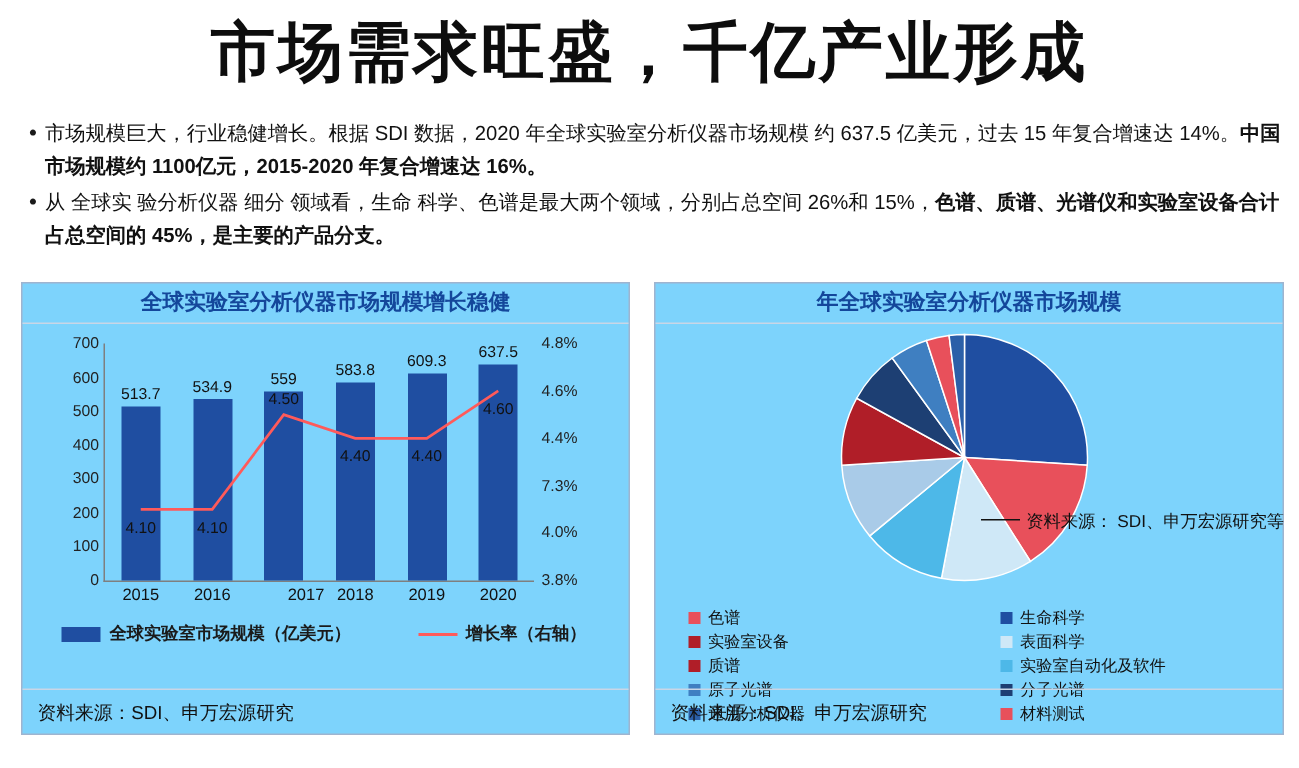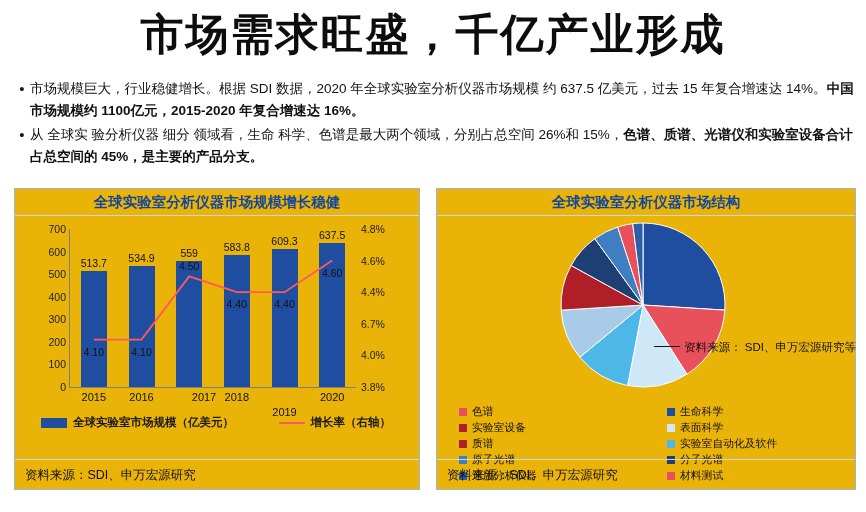--- a/index.html
+++ b/index.html
@@ -24,21 +24,21 @@
   .bullet .dot{
     width:16px;flex:0 0 16px;text-align:center;font-size:15px;line-height:22px;color:#1a1a1a;
   }
   .bullet .txt{
     font-size:13.5px;line-height:22px;color:#111;flex:1;
   }
   .b{font-weight:bold;}
 
   
   .panel{
-    position:absolute;border:1px solid #9fb4cf;background:#eab308;
+    position:absolute;border:1px solid #9fb4cf;background:#7dd3fc;
   }
   .panel-left{left:14px;top:188px;width:404px;height:300px;}
   .panel-right{left:436px;top:188px;width:418px;height:300px;}
   .panel-head{
     height:26px;line-height:26px;text-align:center;
     font-size:14.5px;font-weight:bold;color:#14479b;
     border-bottom:1px solid #c9d6e6;
   }
   .panel-foot{
     position:absolute;left:0;bottom:0;width:100%;height:30px;line-height:30px;
@@ -133,39 +133,39 @@
           <div class="ytick" style="top: 158px;">0</div>
           <div class="ytick" style="top: 135.429px;">100</div>
           <div class="ytick" style="top: 112.857px;">200</div>
           <div class="ytick" style="top: 90.2857px;">300</div>
           <div class="ytick" style="top: 67.7143px;">400</div>
           <div class="ytick" style="top: 45.1429px;">500</div>
           <div class="ytick" style="top: 22.5714px;">600</div>
           <div class="ytick" style="top: 0px;">700</div>
           <div class="ytick-r" style="top: 158px;">3.8%</div>
           <div class="ytick-r" style="top: 126.4px;">4.0%</div>
-          <div class="ytick-r" style="top: 94.8px;">6.7%</div>
+          <div class="ytick-r" style="top: 94.8px;">7.3%</div>
           <div class="ytick-r" style="top: 63.2px; text-align: right;">4.4%</div>
           <div class="ytick-r" style="top: 31.6px;">4.6%</div>
           <div class="ytick-r" style="top: 0px;">4.8%</div>
           <div class="bar" style="left: 10.8333px; height: 115.949px; background: rgb(31, 78, 161);"></div>
           <div class="barlabel" style="left: 23.8333px; top: 28.0506px;">513.7</div>
           <div class="xtick" style="left: 23.8333px;">2015</div>
           <div class="bar" style="left: 58.5px; height: 120.735px; background: rgb(31, 78, 161);"></div>
           <div class="barlabel" style="left: 71.5px; top: 23.2654px;">534.9</div>
           <div class="xtick" style="left: 71.5px;">2016</div>
           <div class="bar" style="left: 106.167px; height: 126.174px; background: rgb(31, 78, 161);"></div>
           <div class="barlabel" style="left: 119.167px; top: 17.8257px;">559</div>
           <div class="xtick" style="left: 134px;">2017</div>
           <div class="bar" style="left: 153.833px; height: 131.772px; background: rgb(31, 78, 161);"></div>
           <div class="barlabel" style="left: 166.833px; top: 12.228px;">583.8</div>
           <div class="xtick" style="left: 166.833px;">2018</div>
           <div class="bar" style="left: 201.5px; height: 137.528px; background: rgb(31, 78, 161);"></div>
           <div class="barlabel" style="left: 214.5px; top: 6.47229px;">609.3</div>
-          <div class="xtick" style="left: 214.5px; margin-top: 15px;">2019</div>
+          <div class="xtick" style="left: 214.5px;">2019</div>
           <div class="bar" style="left: 249.167px; height: 143.893px; background: rgb(31, 78, 161);"></div>
           <div class="barlabel" style="left: 262.167px; top: 0.107143px;">637.5</div>
           <div class="xtick" style="left: 262.167px;">2020</div>
           <svg width="286" height="158" style="position: absolute; left: 0px; top: 0px;">
             <polyline points="23.833333333333332,110.60000000000002 71.5,110.60000000000002 119.16666666666666,47.39999999999998 166.83333333333334,63.19999999999992 214.5,63.19999999999992 262.16666666666663,31.600000000000023" fill="none" stroke="#ff5a5a" stroke-width="1.8"></polyline>
           </svg>
           <div class="linelabel" style="left: 23.8333px; top: 116.6px;">4.10</div>
           <div class="linelabel" style="left: 71.5px; top: 116.6px;">4.10</div>
           <div class="linelabel" style="left: 119.167px; top: 31.4px;">4.50</div>
           <div class="linelabel" style="left: 166.833px; top: 69.2px;">4.40</div>
@@ -181,21 +181,21 @@
           <span class="swline"></span>
           <span class="lgtxt">增长率（右轴）</span>
         </div>
       </div>
     </div>
 
     <div class="panel-foot">资料来源：SDI、申万宏源研究</div>
   </div>
 
   <div class="panel panel-right">
-    <div class="panel-head">全球实验室分析仪器市场结构</div>
+    <div class="panel-head">年全球实验室分析仪器市场规模</div>
 
     <div class="pie-wrap">
       <svg id="pie-svg" width="418" height="185" viewBox="0 0 418 185">
           <path d="M 206 90 L 206 8 A 82 82 0 0 1 287.8381917311183 95.14882260140371 Z" fill="#1f4ea1" stroke="#ffffff" stroke-width="1"></path>
           <path d="M 206 90 L 287.8381917311183 95.14882260140371 A 82 82 0 0 1 249.93779718827773 159.23488989116524 Z" fill="#e8505b" stroke="#ffffff" stroke-width="1"></path>
           <path d="M 206 90 L 249.93779718827773 159.23488989116524 A 82 82 0 0 1 190.63473220397057 170.54755455975248 Z" fill="#cfe8f7" stroke="#ffffff" stroke-width="1"></path>
           <path d="M 206 90 L 190.63473220397057 170.54755455975248 A 82 82 0 0 1 142.81791409238528 142.26876715939255 Z" fill="#4db8e8" stroke="#ffffff" stroke-width="1"></path>
           <path d="M 206 90 L 142.81791409238528 142.26876715939255 A 82 82 0 0 1 124.16180826888173 95.14882260140371 Z" fill="#a9cbe8" stroke="#ffffff" stroke-width="1"></path>
           <path d="M 206 90 L 124.16180826888173 95.14882260140371 A 82 82 0 0 1 134.1428522364032 50.49619872365934 Z" fill="#b01e28" stroke="#ffffff" stroke-width="1"></path>
           <path d="M 206 90 L 134.1428522364032 50.49619872365934 A 82 82 0 0 1 157.8016093120172 23.660606461254318 Z" fill="#1d3f73" stroke="#ffffff" stroke-width="1"></path>

